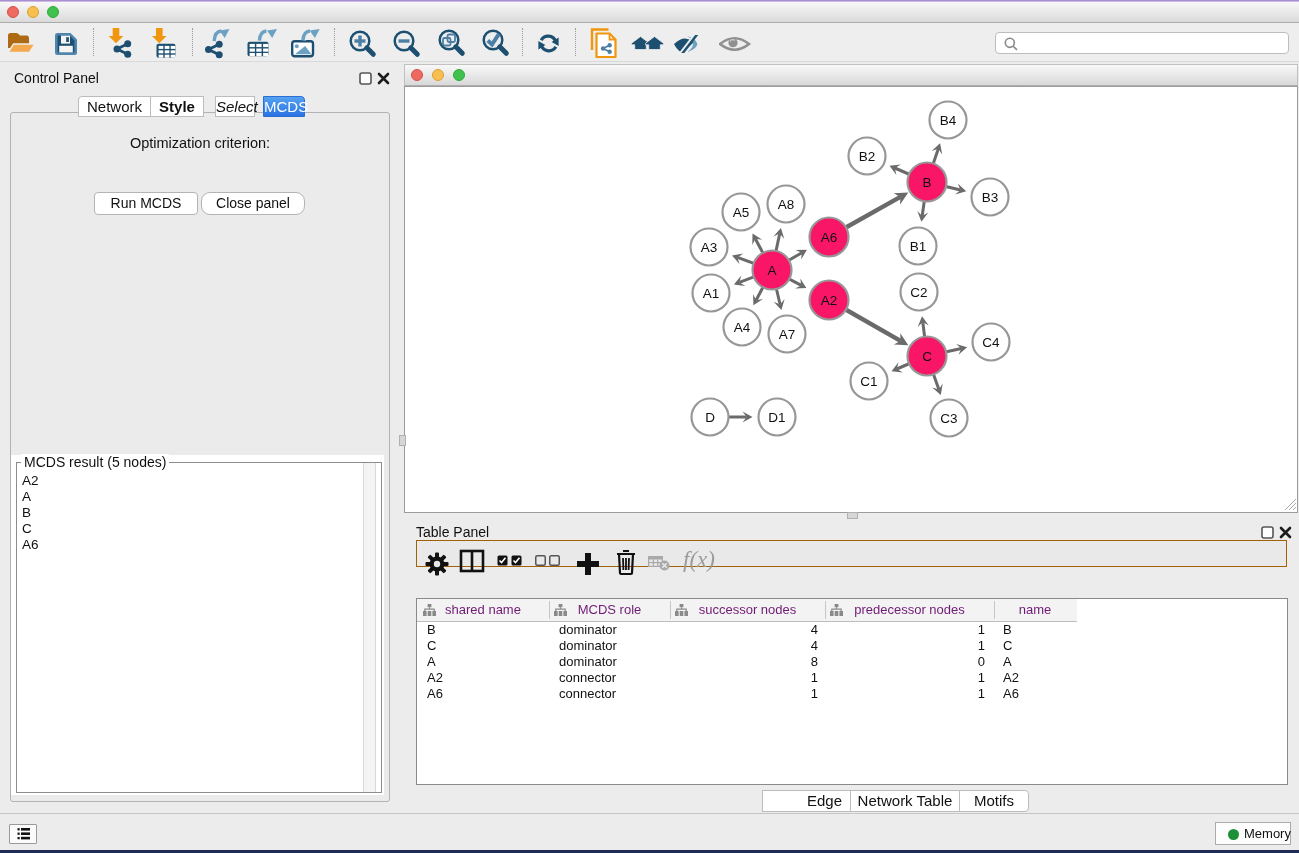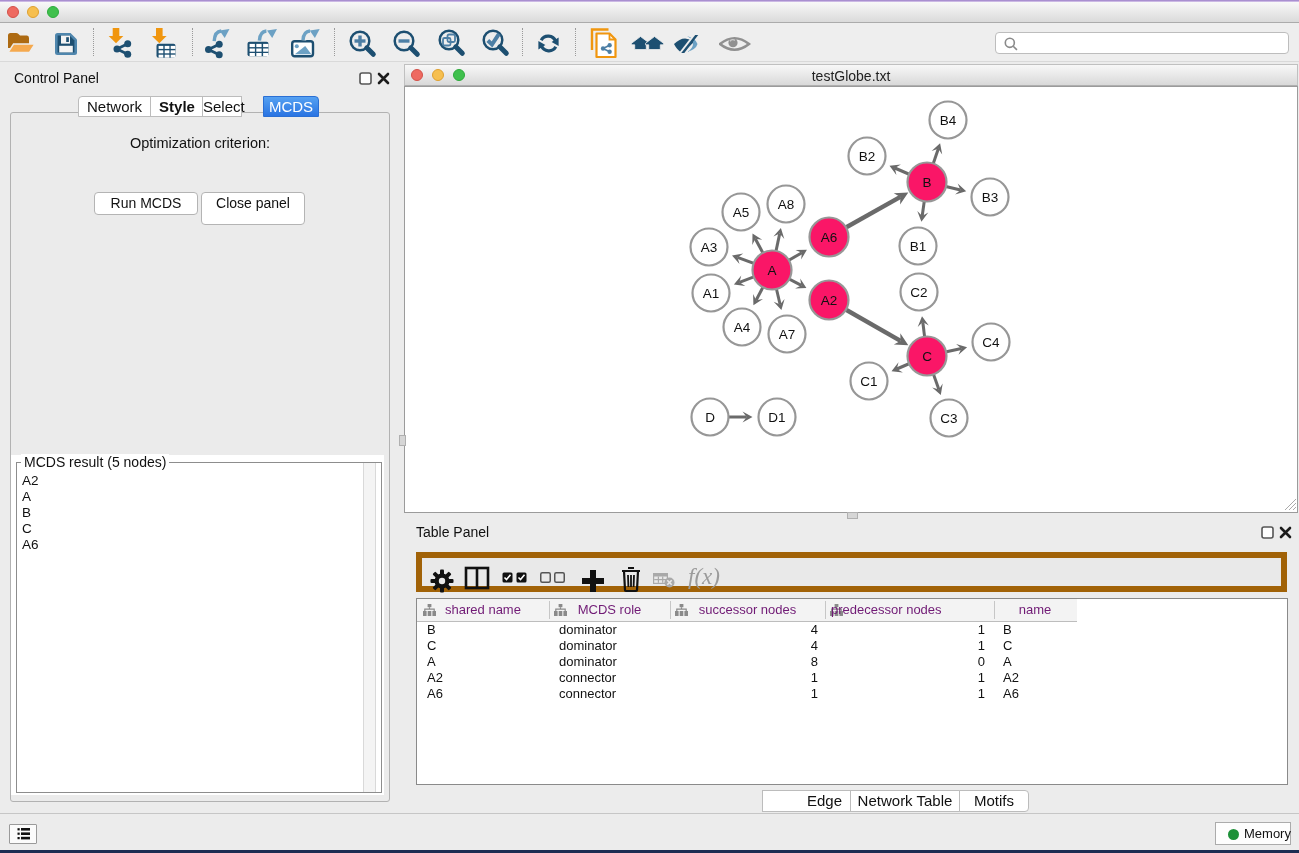--- a/index.html
+++ b/index.html
@@ -179,42 +179,41 @@
       <rect x="1" y="1" width="11" height="11" rx="2" fill="#fdfdfd" stroke="#555" stroke-width="1.6"></rect>
     </svg>
   <svg class="abs" style="left:377px;top:72px;" width="13" height="13" viewBox="0 0 13 13">
       <path d="M2 2 L11 11 M11 2 L2 11" stroke="#1c1c1c" stroke-width="2.6" stroke-linecap="round"></path>
     </svg>
 
   <div class="abs" style="left:10px;top:112px;width:380px;height:690px;background:#ebebeb;border:1px solid #b2b2b2;border-radius:3px;box-sizing:border-box;"></div>
 
   <div class="tab" style="left:78px;top:96px;width:73px;border-radius:4px 0 0 0;">Network</div>
   <div class="tab" style="left:150px;top:96px;width:54px;font-weight:bold;">Style</div>
-  <div class="tab" style="left:202px;top:96px;width:40px;">Select</div>
-  <div class="tab tabsel" style="left:263px;top:96px;width:56px;border-radius:0 4px 0 0;text-align:center;">MCDS</div>
+  <div class="tab" style="left:215px;top:96px;width:40px;font-style:italic;">Select</div>
+  <div class="tab tabsel" style="left:263px;top:96px;width:42px;border-radius:0 4px 0 0;text-align:center;">MCDS</div>
 
   <div class="abs" style="left:10px;top:135px;width:380px;text-align:center;font-size:14.5px;color:#111;">Optimization criterion:</div>
 
   <div class="btn" style="left:94px;top:192px;width:104px;height:23px;line-height:21px;">Run MCDS</div>
-  <div class="btn" style="left:201px;top:192px;width:104px;height:33px;line-height:21px;">Close panel</div>
+  <div class="btn" style="left:201px;top:192px;width:104px;height:23px;line-height:21px;border-radius:9px;">Close panel</div>
 
   <div class="abs" style="left:11px;top:455px;width:373px;height:340px;background:#fff;"></div>
   <div class="abs" style="left:16px;top:462px;width:366px;height:331px;background:#fff;border:1px solid #8d8d8d;box-sizing:border-box;">
     <div class="abs" style="left:346px;top:0px;width:13px;height:329px;background:#f4f4f4;border-left:1px solid #d9d9d9;border-right:1px solid #d9d9d9;box-sizing:border-box;"></div>
   </div>
   <div class="abs" style="left:21px;top:454px;background:#fff;padding:0 3px;font-size:14px;color:#111;">MCDS result (5 nodes)</div>
   <div class="abs" style="left:22px;top:473px;font-size:13.5px;color:#111;line-height:16px;">A2<br>A<br>B<br>C<br>A6</div>
 
   <div class="abs" id="netwin" style="left:404px;top:64px;width:895px;height:449px;">
     <div class="abs" style="left:0;top:0;width:894px;height:449px;background:#fff;"></div>
     <div class="abs" style="left:0;top:0;width:894px;height:22px;background:linear-gradient(#f8f8f8,#d9d9d9);border:1px solid #c0c0c0;border-bottom:1px solid #afafaf;box-sizing:border-box;">
       <div class="tl" style="left:6px;top:4px;background:#ee6a61;border:1px solid #d35149;box-sizing:border-box;"></div>
       <div class="tl" style="left:27px;top:4px;background:#f6bf4f;border:1px solid #dfa02f;box-sizing:border-box;"></div>
       <div class="tl" style="left:48px;top:4px;background:#40c04d;border:1px solid #2dab3c;box-sizing:border-box;"></div>
-      <div class="wtitle" style="top:3px;color:#222;">testGlobe.txt</div>
     </div>
     <div class="abs" id="canvas" style="left:1px;top:22px;width:893px;height:426px;background:#fff;"><svg width="893" height="426" viewBox="0 0 893 426" font-family="Liberation Sans, sans-serif">
           <line x1="367.0" y1="184.0" x2="350.3" y2="152.7" stroke="#6a6a6a" stroke-width="3.0"></line>
           <polygon points="347.5,147.6 357.2,153.8 350.3,152.7 347.3,159.1" fill="#6a6a6a"></polygon>
           <line x1="367.0" y1="184.0" x2="374.7" y2="147.6" stroke="#6a6a6a" stroke-width="3.0"></line>
           <polygon points="375.9,142.0 379.3,152.9 374.7,147.6 368.4,150.6" fill="#6a6a6a"></polygon>
           <line x1="367.0" y1="184.0" x2="332.5" y2="171.4" stroke="#6a6a6a" stroke-width="3.0"></line>
           <polygon points="327.0,169.4 338.3,167.6 332.5,171.4 334.5,178.1" fill="#6a6a6a"></polygon>
           <line x1="367.0" y1="184.0" x2="334.4" y2="196.3" stroke="#6a6a6a" stroke-width="3.0"></line>
           <polygon points="328.9,198.4 336.3,189.6 334.4,196.3 340.3,200.1" fill="#6a6a6a"></polygon>
@@ -301,21 +300,21 @@
   <div class="abs" style="left:847px;top:512px;width:9px;height:5px;background:#d6d6d6;border:1px solid #b0b0b0;"></div>
 
   <div class="abs" style="left:416px;top:524px;font-size:14px;color:#111;">Table Panel</div>
   <svg class="abs" style="left:1261px;top:526px;" width="13" height="13" viewBox="0 0 13 13">
       <rect x="1" y="1" width="11" height="11" rx="2" fill="#fdfdfd" stroke="#555" stroke-width="1.6"></rect>
     </svg>
   <svg class="abs" style="left:1279px;top:526px;" width="13" height="13" viewBox="0 0 13 13">
       <path d="M2 2 L11 11 M11 2 L2 11" stroke="#1c1c1c" stroke-width="2.6" stroke-linecap="round"></path>
     </svg>
 
-  <div class="abs" id="ttoolbar" style="left:416px;top:552px;width:871px;height:40px;background:#e9e9e9;border:6px solid #a16207;box-sizing:border-box;">
+  <div class="abs" id="ttoolbar" style="left:416px;top:540px;width:871px;height:27px;background:#e9e9e9;border:1px solid #a16207;box-sizing:border-box;">
       <svg class="abs" style="left:5px;top:8px;" width="30" height="30" viewBox="0 0 30 30">
         <g transform="translate(15,15)">
           <rect x="-2" y="-11.5" width="4" height="6" rx="1" fill="#111" transform="rotate(0)"></rect>
           <rect x="-2" y="-11.5" width="4" height="6" rx="1" fill="#111" transform="rotate(45)"></rect>
           <rect x="-2" y="-11.5" width="4" height="6" rx="1" fill="#111" transform="rotate(90)"></rect>
           <rect x="-2" y="-11.5" width="4" height="6" rx="1" fill="#111" transform="rotate(135)"></rect>
           <rect x="-2" y="-11.5" width="4" height="6" rx="1" fill="#111" transform="rotate(180)"></rect>
           <rect x="-2" y="-11.5" width="4" height="6" rx="1" fill="#111" transform="rotate(225)"></rect>
           <rect x="-2" y="-11.5" width="4" height="6" rx="1" fill="#111" transform="rotate(270)"></rect>
           <rect x="-2" y="-11.5" width="4" height="6" rx="1" fill="#111" transform="rotate(315)"></rect>
@@ -398,21 +397,21 @@
         </svg>
         <div style="position:absolute;left:253px;top:3px;width:155px;text-align:center;">successor nodes</div>
         <div style="position:absolute;left:408px;top:2px;width:1px;height:18px;background:#c6c6c6;"></div>
         <svg width="13" height="12" viewBox="0 0 13 12" style="position:absolute;top:5px;left:413px;">
           <rect x="4.6" y="0" width="3.8" height="3.2" fill="#8a8a8a"></rect>
           <path d="M6.5 3.2 L6.5 5.2 M1.8 7.5 L1.8 5.2 L11.2 5.2 L11.2 7.5" stroke="#8a8a8a" stroke-width="1.2" fill="none"></path>
           <rect x="0" y="7" width="3.6" height="5" fill="#8a8a8a"></rect>
           <rect x="4.7" y="7" width="3.6" height="5" fill="#8a8a8a"></rect>
           <rect x="9.4" y="7" width="3.6" height="5" fill="#8a8a8a"></rect>
         </svg>
-        <div style="position:absolute;left:408px;top:3px;width:169px;padding-left:6px;">predecessor nodes</div>
+        <div style="position:absolute;left:408px;top:3px;width:169px;text-align:center;">predecessor nodes</div>
         <div style="position:absolute;left:577px;top:2px;width:1px;height:18px;background:#c6c6c6;"></div>
         <div style="position:absolute;left:577px;top:3px;width:82px;text-align:center;">name</div>
     </div>
     <div class="abs" id="tbody" style="left:0;top:23px;width:870px;font-size:13px;color:#111;">
       <div style="position:absolute;left:10px;top:0px;">B</div>
         <div style="position:absolute;left:142px;top:0px;">dominator</div>
         <div style="position:absolute;left:300px;top:0px;width:101px;text-align:right;">4</div>
         <div style="position:absolute;left:470px;top:0px;width:98px;text-align:right;">1</div>
         <div style="position:absolute;left:586px;top:0px;">B</div>
         <div style="position:absolute;left:10px;top:16px;">C</div>

